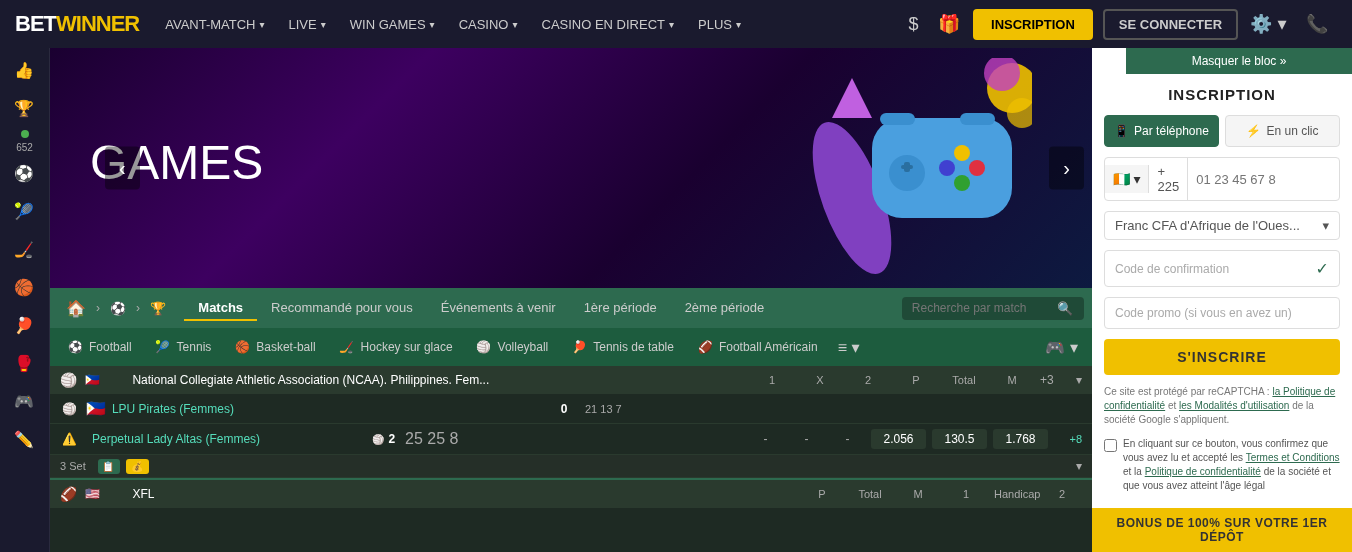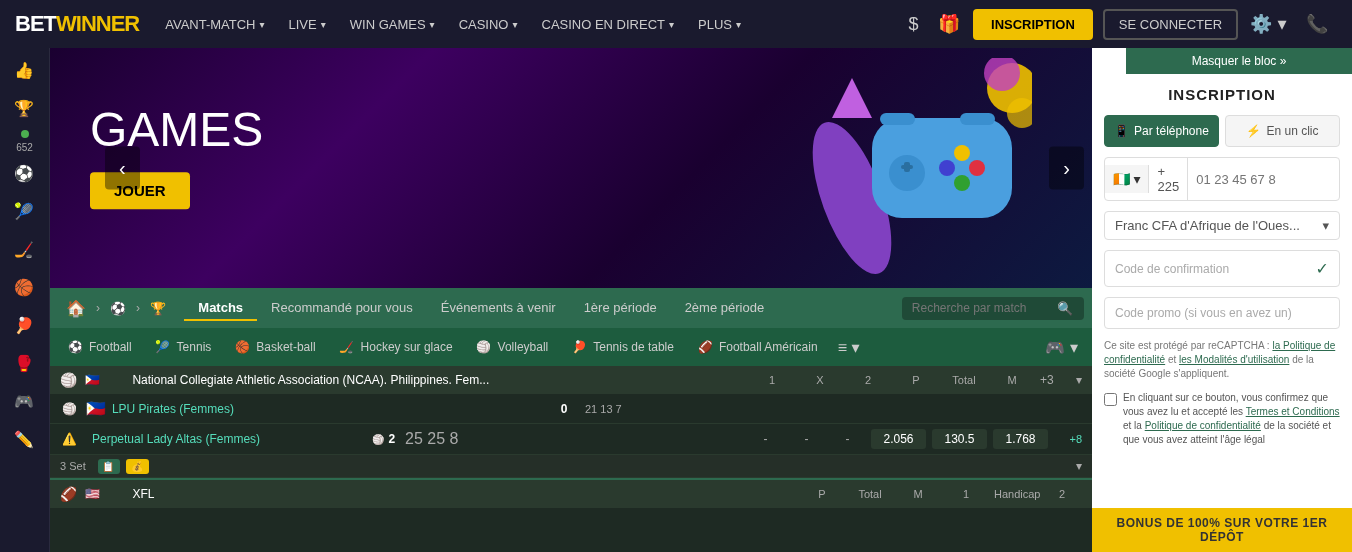--- a/index.html
+++ b/index.html
@@ -51,21 +51,21 @@
       font-size: 13px;
       border: none;
       border-radius: 4px;
       padding: 8px 18px;
       cursor: pointer;
     }
     .btn-se-connecter {
       background: none;
       border: 2px solid #555;
       color: #ccc;
-      font-weight: 400;
+      font-weight: 700;
       font-size: 13px;
       border-radius: 4px;
       padding: 6px 14px;
       cursor: pointer;
       margin-left: 6px;
     }
 
     
     .main-layout {
       display: flex;
@@ -511,21 +511,20 @@
     <div class="sidebar-icon">🥊</div>
     <div class="sidebar-icon">🎮</div>
     <div class="sidebar-icon">✏️</div>
   </div>
 
   <div class="content-area">
 
     <div class="banner">
       <div class="banner-text">
         <div class="banner-title">GAMES</div>
-        <button class="banner-btn">JOUER</button>
       </div>
 
       <svg class="banner-gamepad" viewBox="0 0 300 220">
 
         <ellipse cx="120" cy="140" rx="30" ry="80" fill="#8040c0" transform="rotate(-20,120,140)"></ellipse>
         <polygon points="100,60 120,20 140,60" fill="#c060e0"></polygon>
 
         <rect x="140" y="60" width="140" height="100" rx="30" fill="#4a9fdf"></rect>
         <circle cx="175" cy="115" r="18" fill="#3a8fcf"></circle>
         <rect x="169" y="107" width="12" height="4" rx="2" fill="#2a6fa0"></rect>
@@ -695,20 +694,21 @@
         <span>Franc CFA d'Afrique de l'Oues...</span>
         <span>▾</span>
       </div>
       <div class="confirm-input">
         <span style="color:#aaa;font-size:12px;">Code de confirmation</span>
         <span class="confirm-input-check">✓</span>
       </div>
       <div class="promo-input">
         <span style="color:#aaa;font-size:12px;">Code promo (si vous en avez un)</span>
       </div>
+      <button class="btn-sinscrire">S'INSCRIRE</button>
       <div class="recaptcha-text">
         Ce site est protégé par reCAPTCHA : <a href="#">la Politique de confidentialité</a> et <a href="#">les Modalités d'utilisation</a> de la société Google s'appliquent.
       </div>
       <div class="checkbox-row">
         <input type="checkbox" style="">
         <span>En cliquant sur ce bouton, vous confirmez que vous avez lu et accepté les <a href="#">Termes et Conditions</a> et la <a href="#">Politique de confidentialité</a> de la société et que vous avez atteint l'âge légal</span>
       </div>
     </div>
     <div class="bonus-bar">BONUS DE 100% SUR VOTRE 1ER DÉPÔT</div>
   </div>

